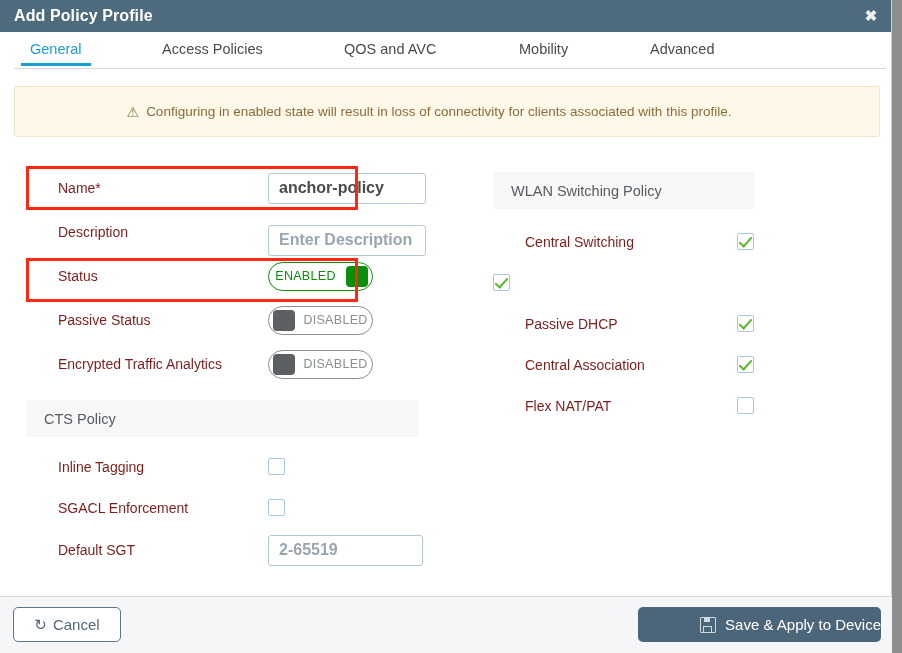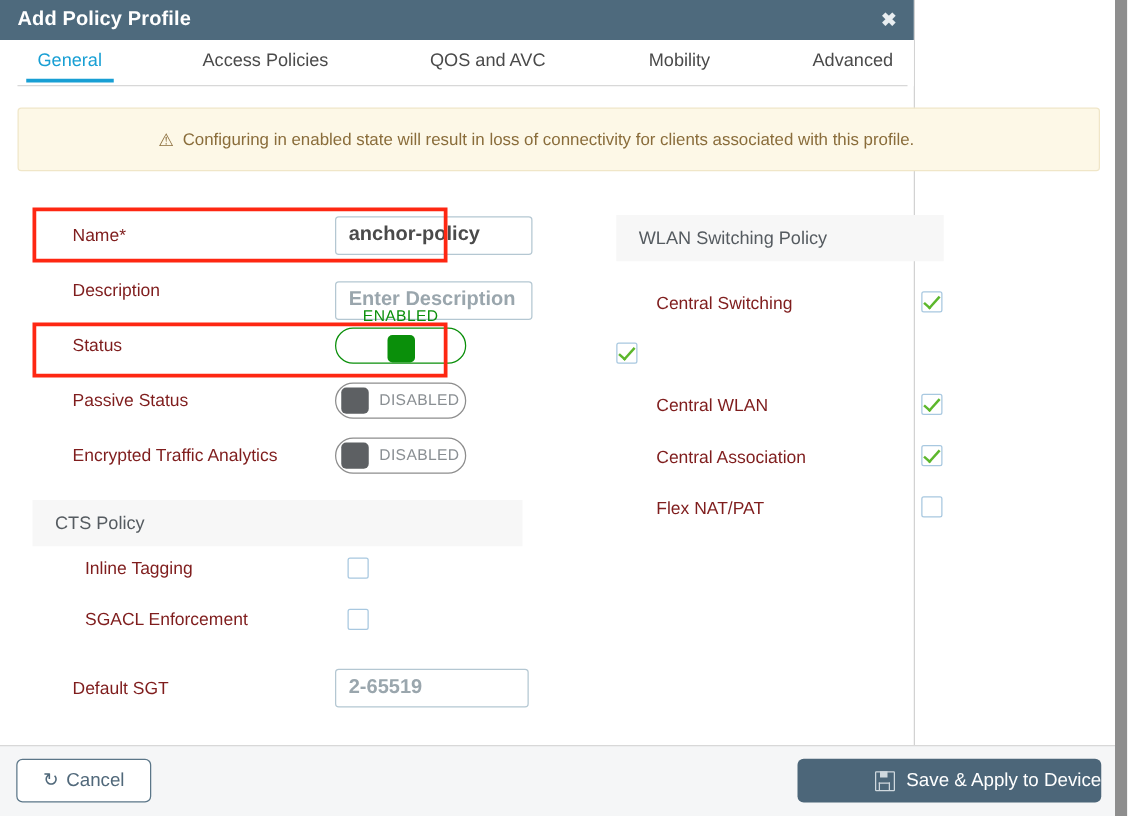--- a/index.html
+++ b/index.html
@@ -25,21 +25,21 @@
     top: 0;
     right: 0;
     width: 10px;
     height: 653px;
     background: #8e8e8e;
   }
   .dialog-body-wrap {
     position: absolute;
     top: 0;
     left: 0;
-    width: 732px;
+    width: 892px;
     height: 653px;
     background: #ffffff;
     box-sizing: border-box;
     border-right: 1px solid #d2d2d2;
   }
 
   
   .titlebar {
     position: relative;
     height: 32px;
@@ -202,21 +202,21 @@
   }
   .toggle.off {
     border: 1px solid #8d8d8d;
     width: 105px;
     justify-content: flex-start;
   }
   .toggle.on {
     border: 1px solid #0a8f0a;
     width: 105px;
     justify-content: flex-end;
-    flex-direction: column;
+    flex-direction: row;
   }
   .toggle-knob {
     width: 22px;
     height: 21px;
     border-radius: 4px;
     flex: 0 0 22px;
   }
   .toggle.off .toggle-knob { background: #5d6063; }
   .toggle.on  .toggle-knob { background: #0a8f0a; }
   .toggle-text {
@@ -266,21 +266,21 @@
     content: "";
     position: absolute;
     left: 4px;
     top: 0px;
     width: 5px;
     height: 11px;
     border: solid #5cb72c;
     border-width: 0 2.6px 2.6px 0;
     transform: rotate(42deg);
   }
-  .cbrow-left { display: flex; align-items: flex-start; height: 41px; margin-left: 10px; }
+  .cbrow-left { display: flex; align-items: center; height: 41px; }
   .cbrow-left .row-label { width: 210px; flex: 0 0 210px; }
 
   
   .footer {
     position: absolute;
     left: 0;
     bottom: 0;
     width: 892px;
     height: 57px;
     background: #f5f6f7;
@@ -460,21 +460,21 @@
       <div class="cbrow">
         <span class="row-label r">Central Switching</span>
         <span class="cbox checked"></span>
       </div>
 
       <div class="cbrow">
         <span class="cbox checked"></span>
       </div>
 
       <div class="cbrow">
-        <span class="row-label r">Central WLAN</span>
+        <span class="row-label r">Passive DHCP</span>
         <span class="cbox checked"></span>
       </div>
 
       <div class="cbrow">
         <span class="row-label r">Central Association</span>
         <span class="cbox checked"></span>
       </div>
 
       <div class="cbrow">
         <span class="row-label r">Flex NAT/PAT</span>

